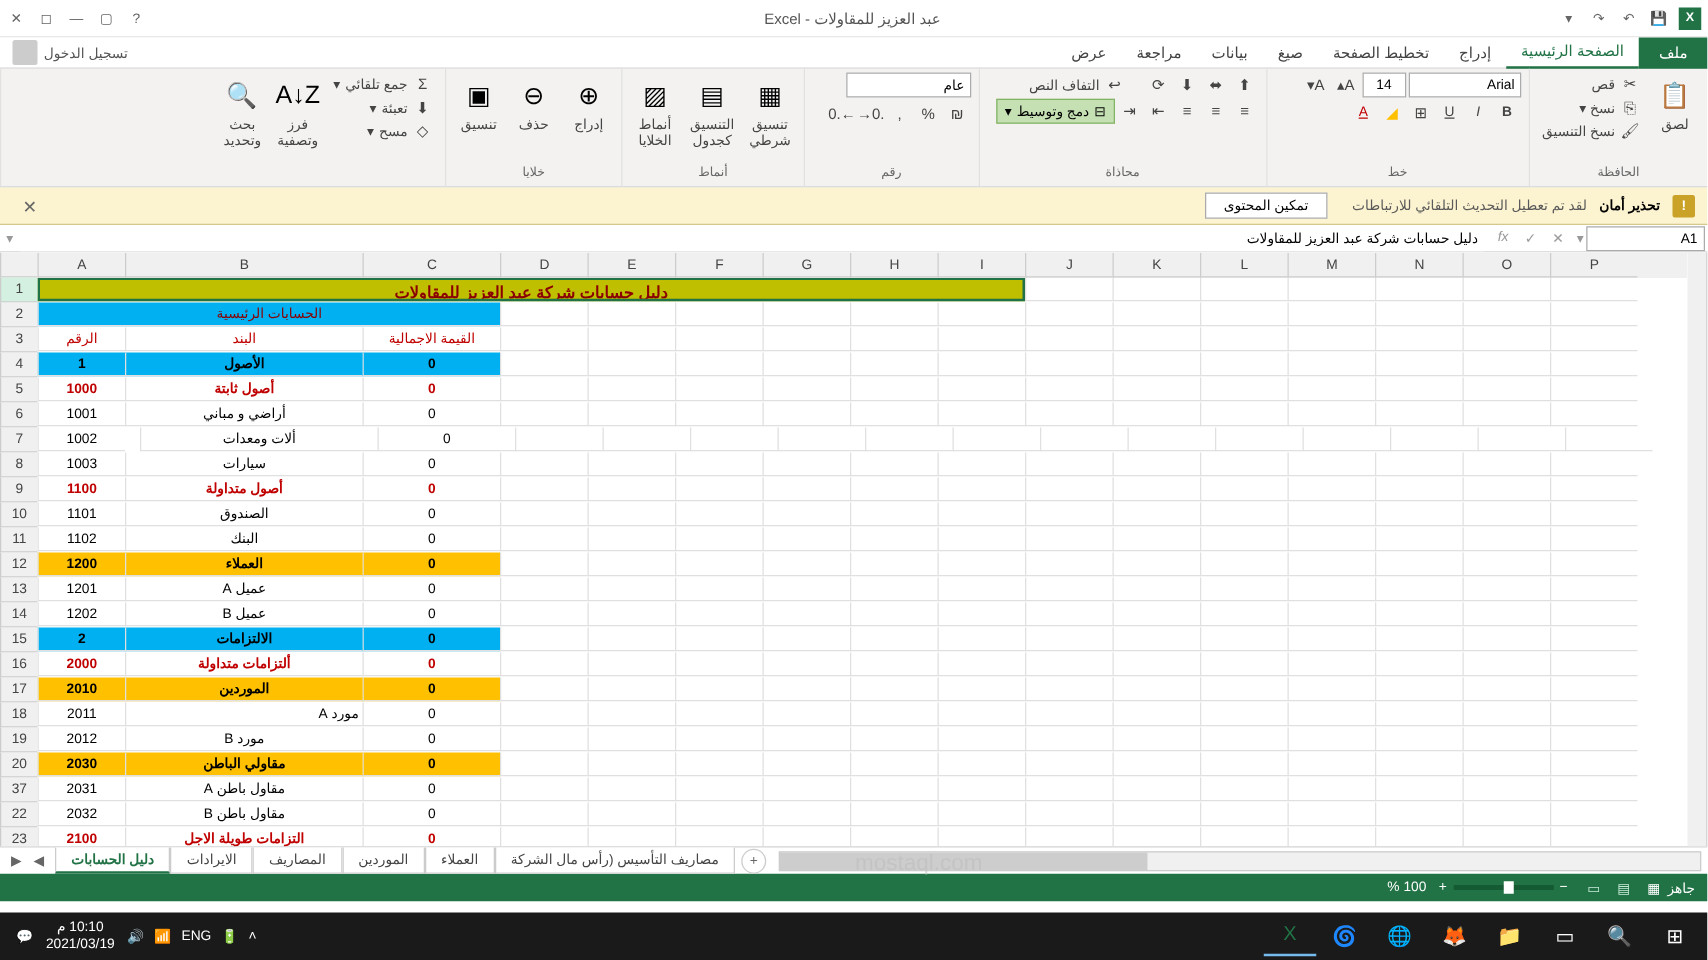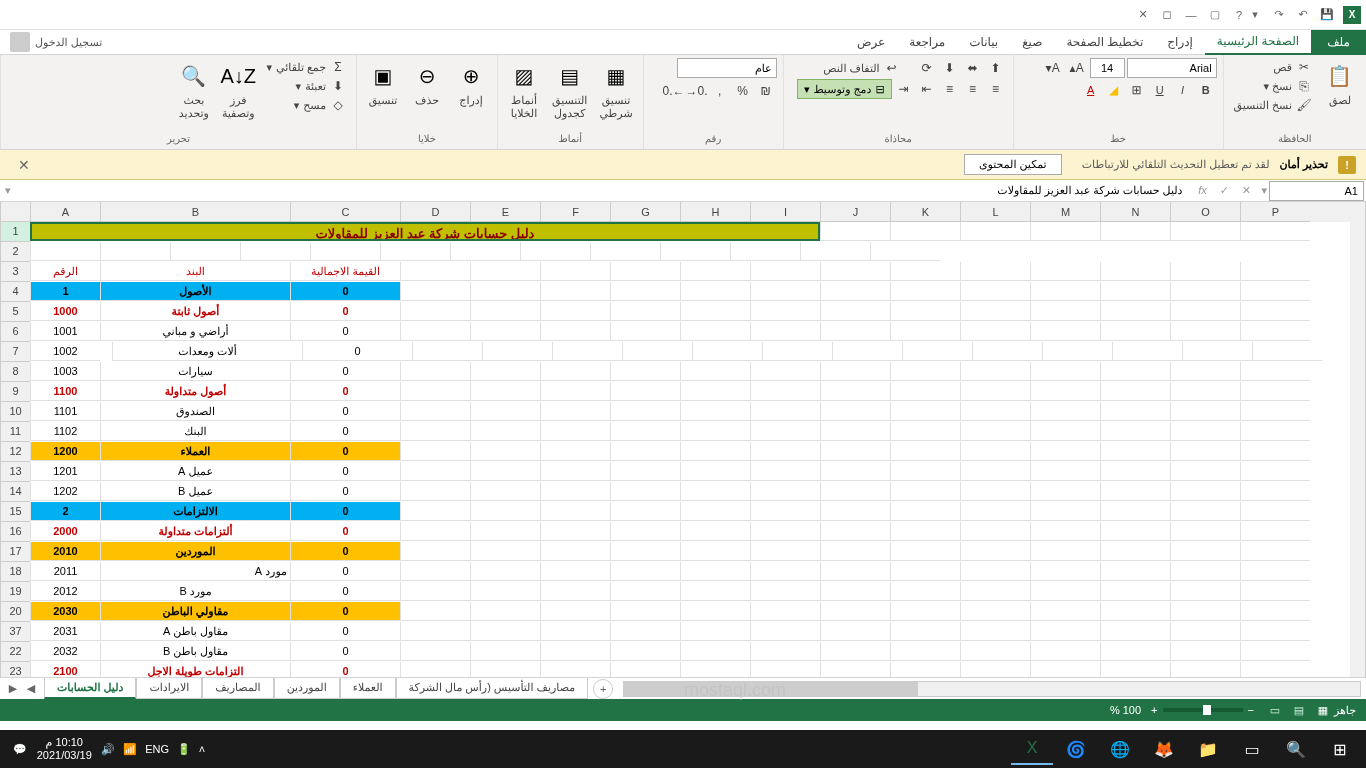--- a/index.html
+++ b/index.html
@@ -89,20 +89,21 @@
 <body>
 
 <div class="title-bar">
   <div class="title-bar-right">
     <span class="excel-icon">X</span>
     <span class="qat-icon">💾</span>
     <span class="qat-icon">↶</span>
     <span class="qat-icon">↷</span>
     <span class="qat-icon">▾</span>
   </div>
+  <div class="title-text">عبد العزيز للمقاولات - Excel</div>
   <div class="title-bar-left">
     <span class="qat-icon">?</span>
     <span class="qat-icon">▢</span>
     <span class="qat-icon">—</span>
     <span class="qat-icon">◻</span>
     <span class="qat-icon">✕</span>
   </div>
 </div>
 
 <div class="tabs-bar">
@@ -262,21 +263,20 @@
           <div class="big-icon">A↓Z</div>
           <div class="btn-label" style="white-space:pre">فرز
 وتصفية</div>
         </div>
       <div class="big-btn">
           <div class="big-icon">🔍</div>
           <div class="btn-label" style="white-space:pre">بحث
 وتحديد</div>
         </div>
     </div>
-    <div class="group-label">تحرير</div>
   </div>
 </div>
 
 <div class="warning-bar">
   <span class="warning-icon">!</span>
   <b>تحذير أمان</b>
   <span class="warning-text">لقد تم تعطيل التحديث التلقائي للارتباطات</span>
   <button class="warning-btn">تمكين المحتوى</button>
   <span class="warning-close">✕</span>
 </div>
@@ -326,20 +326,21 @@
             <div class="cell" style="width: 70px;"></div>
             <div class="cell" style="width: 70px;"></div>
             <div class="cell" style="width: 70px;"></div>
             <div class="cell" style="width: 70px;"></div>
             <div class="cell" style="width: 70px;"></div>
           </div>
           <div class="row-h sel">1</div>
         </div>
         <div class="row-container">
           <div class="cells" style="flex-direction: row-reverse; flex: 1 1 0%;">
+            <div class="cell header-blue" style="width: 370px;">الحسابات الرئيسية</div>
             <div class="cell" style="width: 70px;"></div>
             <div class="cell" style="width: 70px;"></div>
             <div class="cell" style="width: 70px;"></div>
             <div class="cell" style="width: 70px;"></div>
             <div class="cell" style="width: 70px;"></div>
             <div class="cell" style="width: 70px;"></div>
             <div class="cell" style="width: 70px;"></div>
             <div class="cell" style="width: 70px;"></div>
             <div class="cell" style="width: 70px;"></div>
             <div class="cell" style="width: 70px;"></div>

